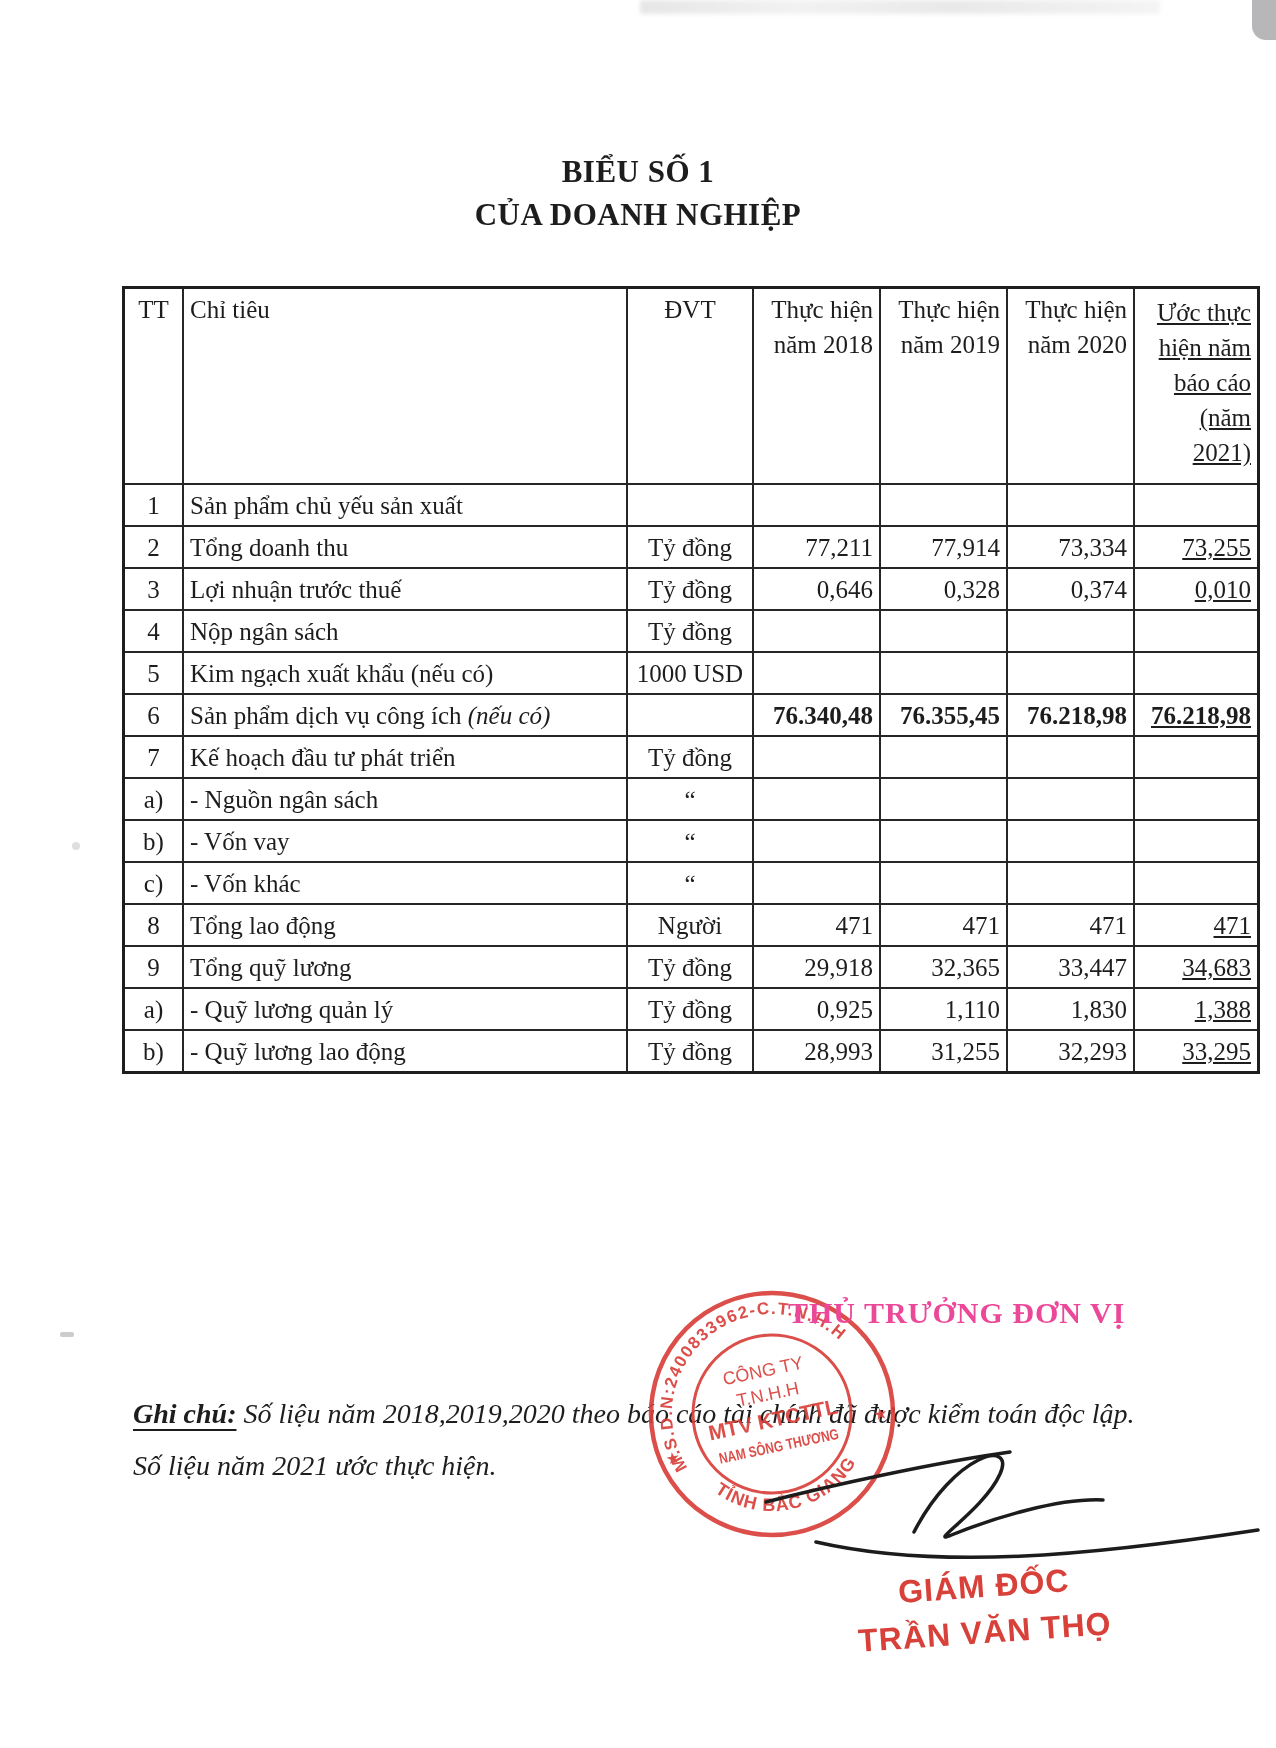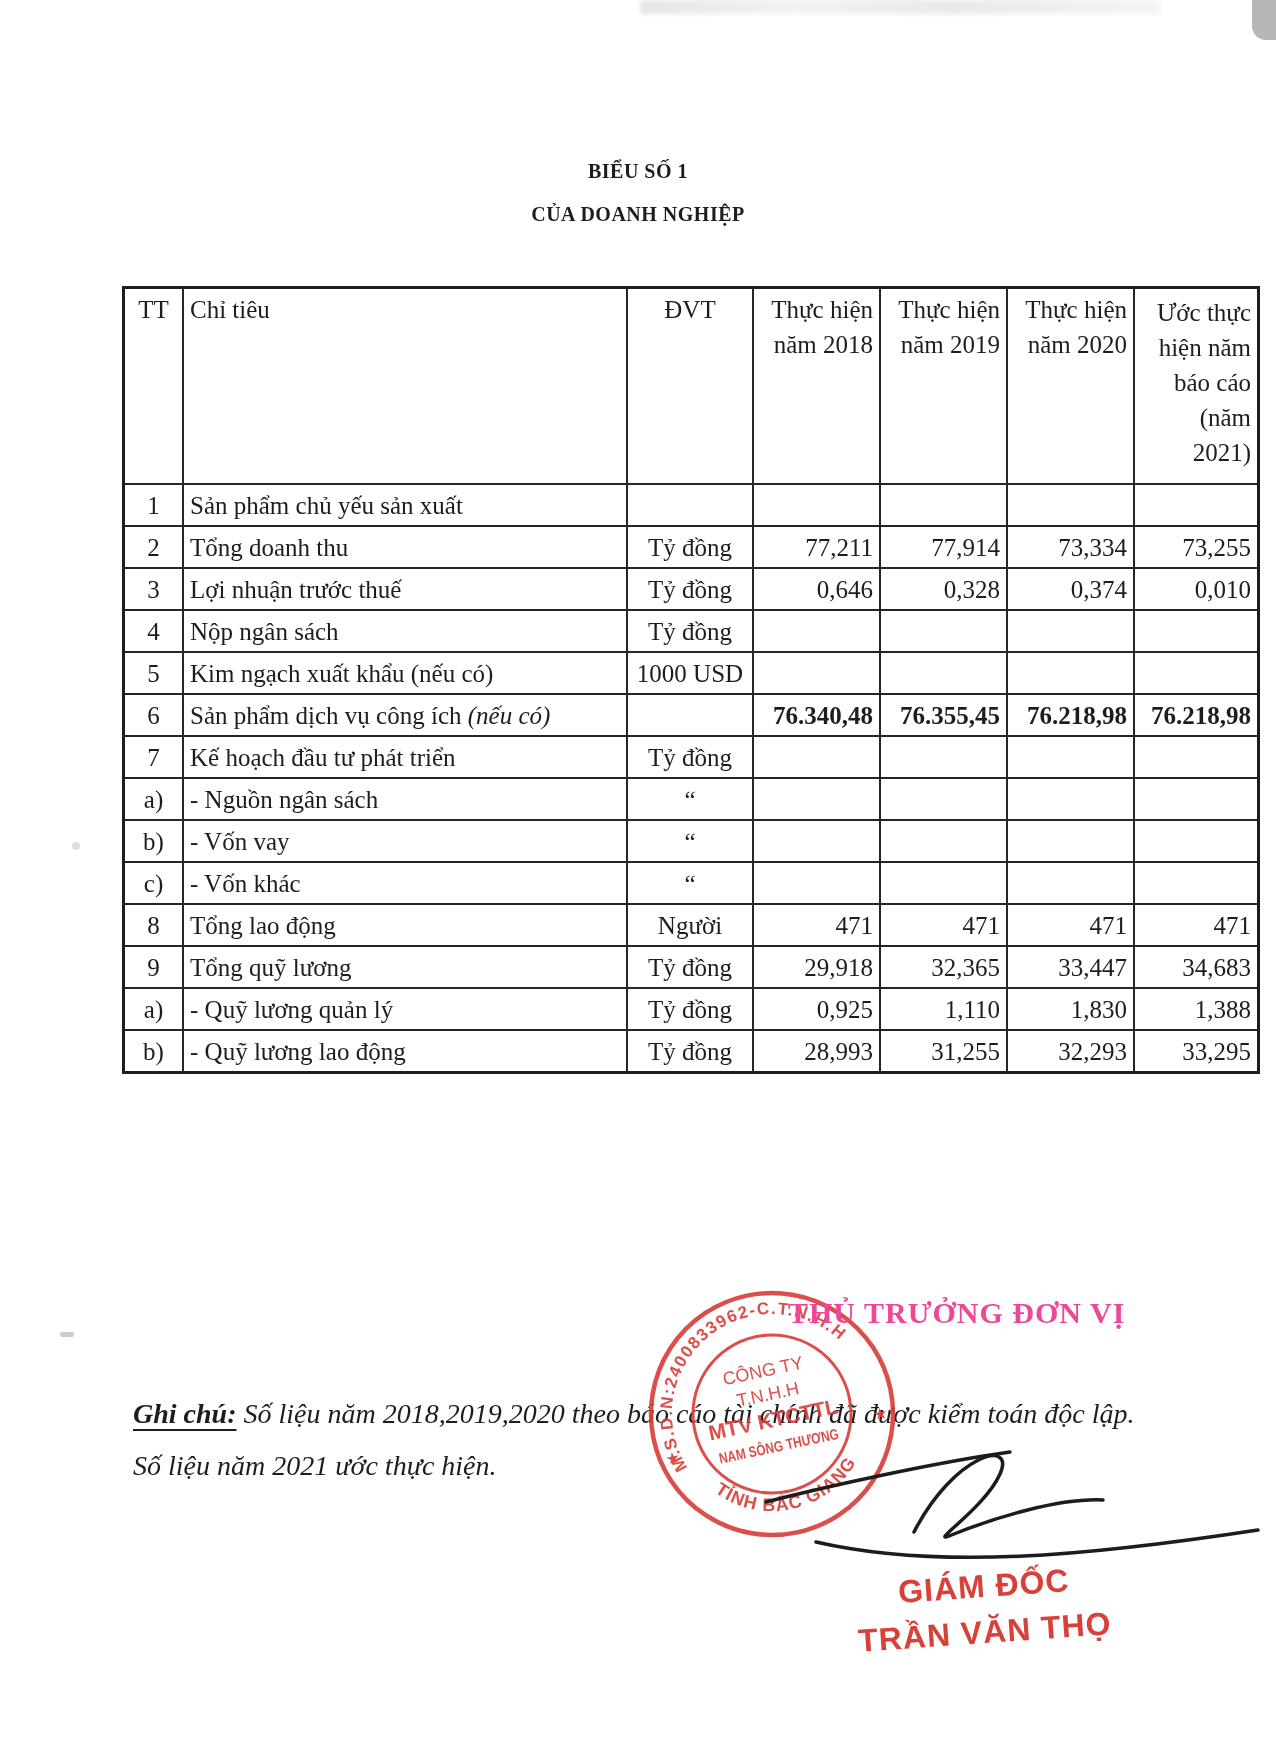--- a/index.html
+++ b/index.html
@@ -16,21 +16,21 @@
   .smudge-top{position:absolute;left:640px;top:0;width:520px;height:14px;
     background:linear-gradient(90deg,#c9c9c9,#e3e3e3 30%,#cfcfcf 60%,#e8e8e8);
     opacity:.45;filter:blur(2px);}
   .corner-mark{position:absolute;right:0;top:0;width:24px;height:40px;
     background:#9f9fa3;border-bottom-left-radius:14px;opacity:.75;}
   .speck1{position:absolute;left:60px;top:1332px;width:14px;height:5px;background:#9a9a9a;opacity:.5;border-radius:2px;}
   .speck2{position:absolute;left:72px;top:842px;width:8px;height:8px;background:#b5b5b5;opacity:.45;border-radius:50%;}
 
   
   .title{position:absolute;left:0;right:0;top:150px;text-align:center;}
-  .title div{font-weight:bold;font-size:20px;line-height:43px;letter-spacing:.5px;}
+  .title div{font-weight:bold;font-size:31px;line-height:43px;letter-spacing:.5px;}
 
   
   table.main{
     position:absolute;left:122px;top:286px;
     border-collapse:collapse;table-layout:fixed;width:1036px;
     font-size:25px;
   }
   table.main th,table.main td{
     border:2px solid #262626;
     padding:3px 6px 2px 6px;
@@ -38,21 +38,21 @@
     vertical-align:top;
     overflow:hidden;
   }
   table.main{border:3px solid #1e1e1e;}
   thead th{height:186px;vertical-align:middle;text-align:center;font-weight:normal;}
   thead th.c-last{vertical-align:top;padding-top:6px;}
   .c-tt{width:45px;text-align:center;}
   .c-label{width:430px;text-align:left;padding-left:10px;}
   .c-dvt{width:112px;text-align:center;}
   .c-num{width:113px;text-align:right;padding-right:9px;}
-  .c-last{width:110px;}
+  .c-last{width:110px;text-decoration:underline;}
   td.c-num{text-align:right;}
   .lbl-i{font-style:italic;}
   .bold-row td.c-num{font-weight:bold;}
 
   
   .note{
     position:absolute;left:133px;top:1388px;width:1012px;
     font-style:italic;font-size:28px;line-height:52px;
   }
   .note-label{font-weight:bold;text-decoration:underline;text-underline-offset:6px;}

